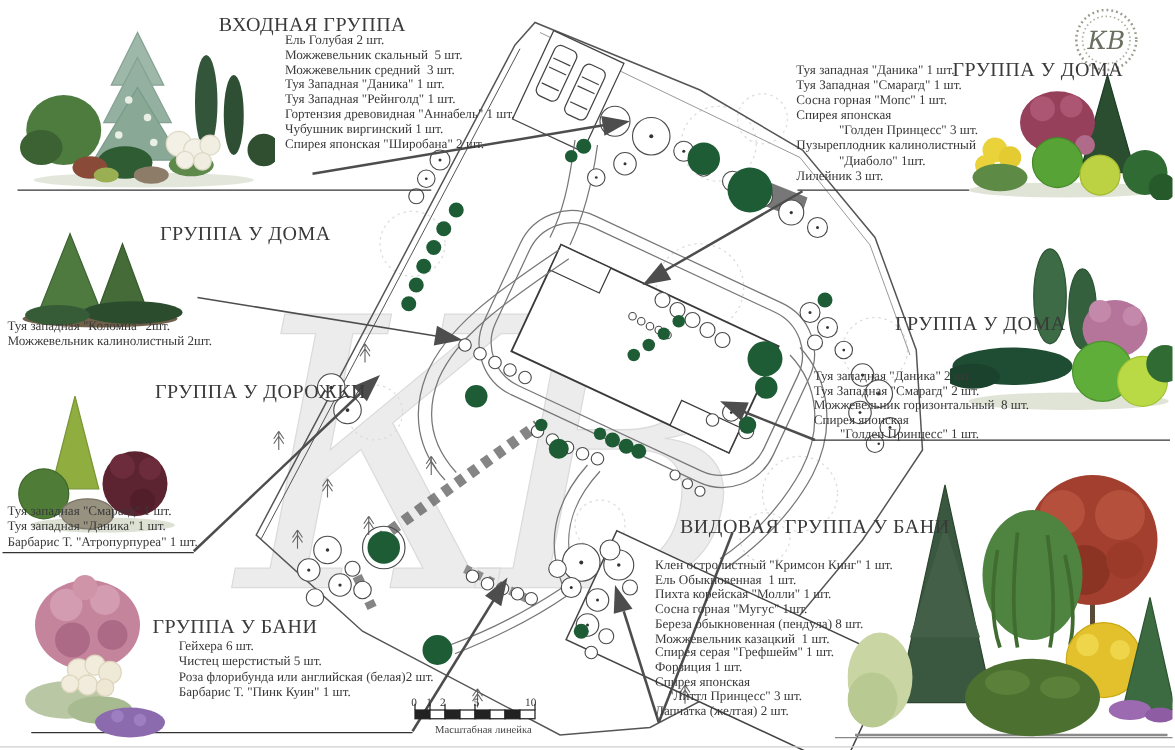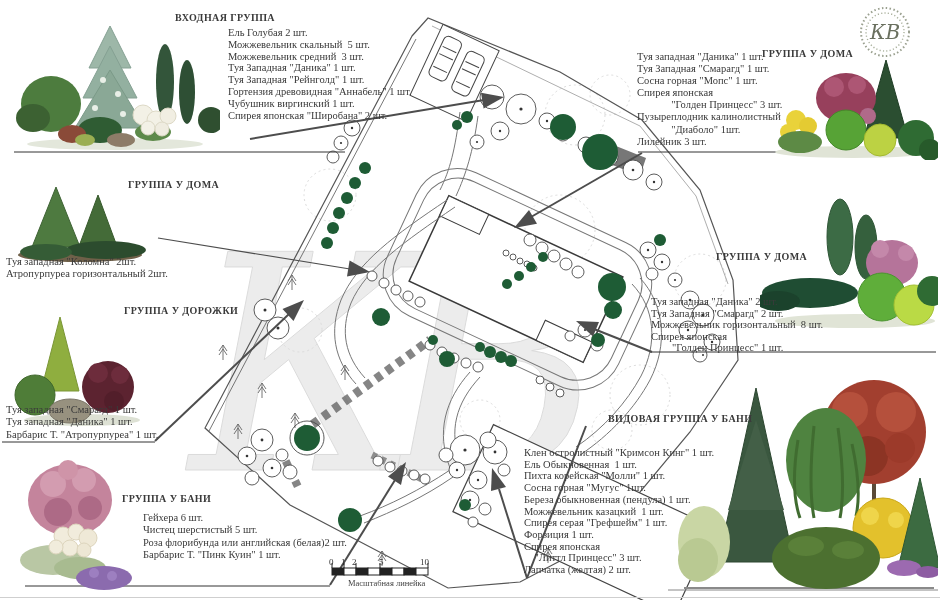--- a/index.html
+++ b/index.html
@@ -1,28 +1,28 @@
 <!DOCTYPE html>
 <html><head>
 <meta charset="utf-8">
 <style>
   html,body{margin:0;padding:0;background:#fff;}
   .sheet{position:relative;width:940px;height:600px;background:#fff;overflow:hidden;
          font-family:"Liberation Serif","DejaVu Serif",serif;color:#3a3a3a;}
   .abs{position:absolute;}
-  .gtitle{font-size:10px;font-weight:bold;letter-spacing:.4px;white-space:nowrap;}
+  .gtitle{font-size:16px;font-weight:normal;letter-spacing:.4px;white-space:nowrap;}
   .glist .list-line{font-size:10.5px;white-space:pre;}
   .glist .list-line:empty{height:10px;}
   .t0{left:175px;top:12px}   .l0{left:228px;top:27px;line-height:11.8px}
   .t1{left:762px;top:48px}   .l1{left:637px;top:51px;line-height:12.1px}
   .t2{left:128px;top:179px}  .l2{left:6px;top:256px;line-height:12.3px}
   .t3{left:124px;top:305px}  .l3{left:6px;top:404px;line-height:12.3px}
   .t4{left:122px;top:493px}  .l4{left:143px;top:512px;line-height:12.4px}
   .t5{left:716px;top:251px}  .l5{left:651px;top:296px;line-height:11.6px}
-  .t6{left:608px;top:413px}  .l6{left:524px;top:447px;line-height:11.7px}
+  .t6{left:544px;top:413px}  .l6{left:524px;top:447px;line-height:11.7px}
   svg{display:block;}
   .bottom-rule{position:absolute;left:0;right:0;bottom:2px;height:0;border-top:1px solid #cfcfcf;}
 </style>
 </head>
 <body>
 
 <div class="sheet">
 
   <svg class="abs" style="left:0;top:0" width="940" height="600" viewBox="0 0 940 600">
 
@@ -462,21 +462,21 @@
       <div class="list-line">Спирея японская</div>
       <div class="list-line">             "Голден Принцесс" 3 шт.</div>
       <div class="list-line">Пузыреплодник калинолистный</div>
       <div class="list-line">             "Диаболо" 1шт.</div>
       <div class="list-line">Лилейник 3 шт.</div>
     </div>
 
   <div class="abs gtitle t2">ГРУППА У ДОМА</div>
   <div class="abs glist l2">
       <div class="list-line">Туя западная "Коломна" 2шт.</div>
-      <div class="list-line">Атропурпуреа горизонтальный 2шт.</div>
+      <div class="list-line">Можжевельник калинолистный 2шт.</div>
     </div>
 
   <div class="abs gtitle t3">ГРУППА У ДОРОЖКИ</div>
   <div class="abs glist l3">
       <div class="list-line">Туя западная "Смарагд" 1 шт.</div>
       <div class="list-line">Туя западная "Даника" 1 шт.</div>
       <div class="list-line">Барбарис Т. "Атропурпуреа" 1 шт.</div>
     </div>
 
   <div class="abs gtitle t4">ГРУППА  У  БАНИ</div>
@@ -495,21 +495,21 @@
       <div class="list-line">Спирея японская</div>
       <div class="list-line">        "Голден Принцесс" 1 шт.</div>
     </div>
 
   <div class="abs gtitle t6">ВИДОВАЯ  ГРУППА  У  БАНИ</div>
   <div class="abs glist l6">
       <div class="list-line">Клен остролистный "Кримсон Кинг" 1 шт.</div>
       <div class="list-line">Ель Обыкновенная  1 шт.</div>
       <div class="list-line">Пихта корейская "Молли" 1 шт.</div>
       <div class="list-line">Сосна горная "Мугус" 1шт.</div>
-      <div class="list-line">Береза обыкновенная (пендула) 1 шт.</div>
+      <div class="list-line">Береза обыкновенная (пендула) 8 шт.</div>
       <div class="list-line">Можжевельник казацкий  1 шт.</div>
       <div class="list-line">Спирея серая "Грефшейм" 1 шт.</div>
       <div class="list-line">Форзиция 1 шт.</div>
       <div class="list-line">Спирея японская</div>
       <div class="list-line">    "Литтл Принцесс" 3 шт.</div>
       <div class="list-line">Лапчатка (желтая) 2 шт.</div>
     </div>
 
   <div class="bottom-rule"></div>
 </div>

